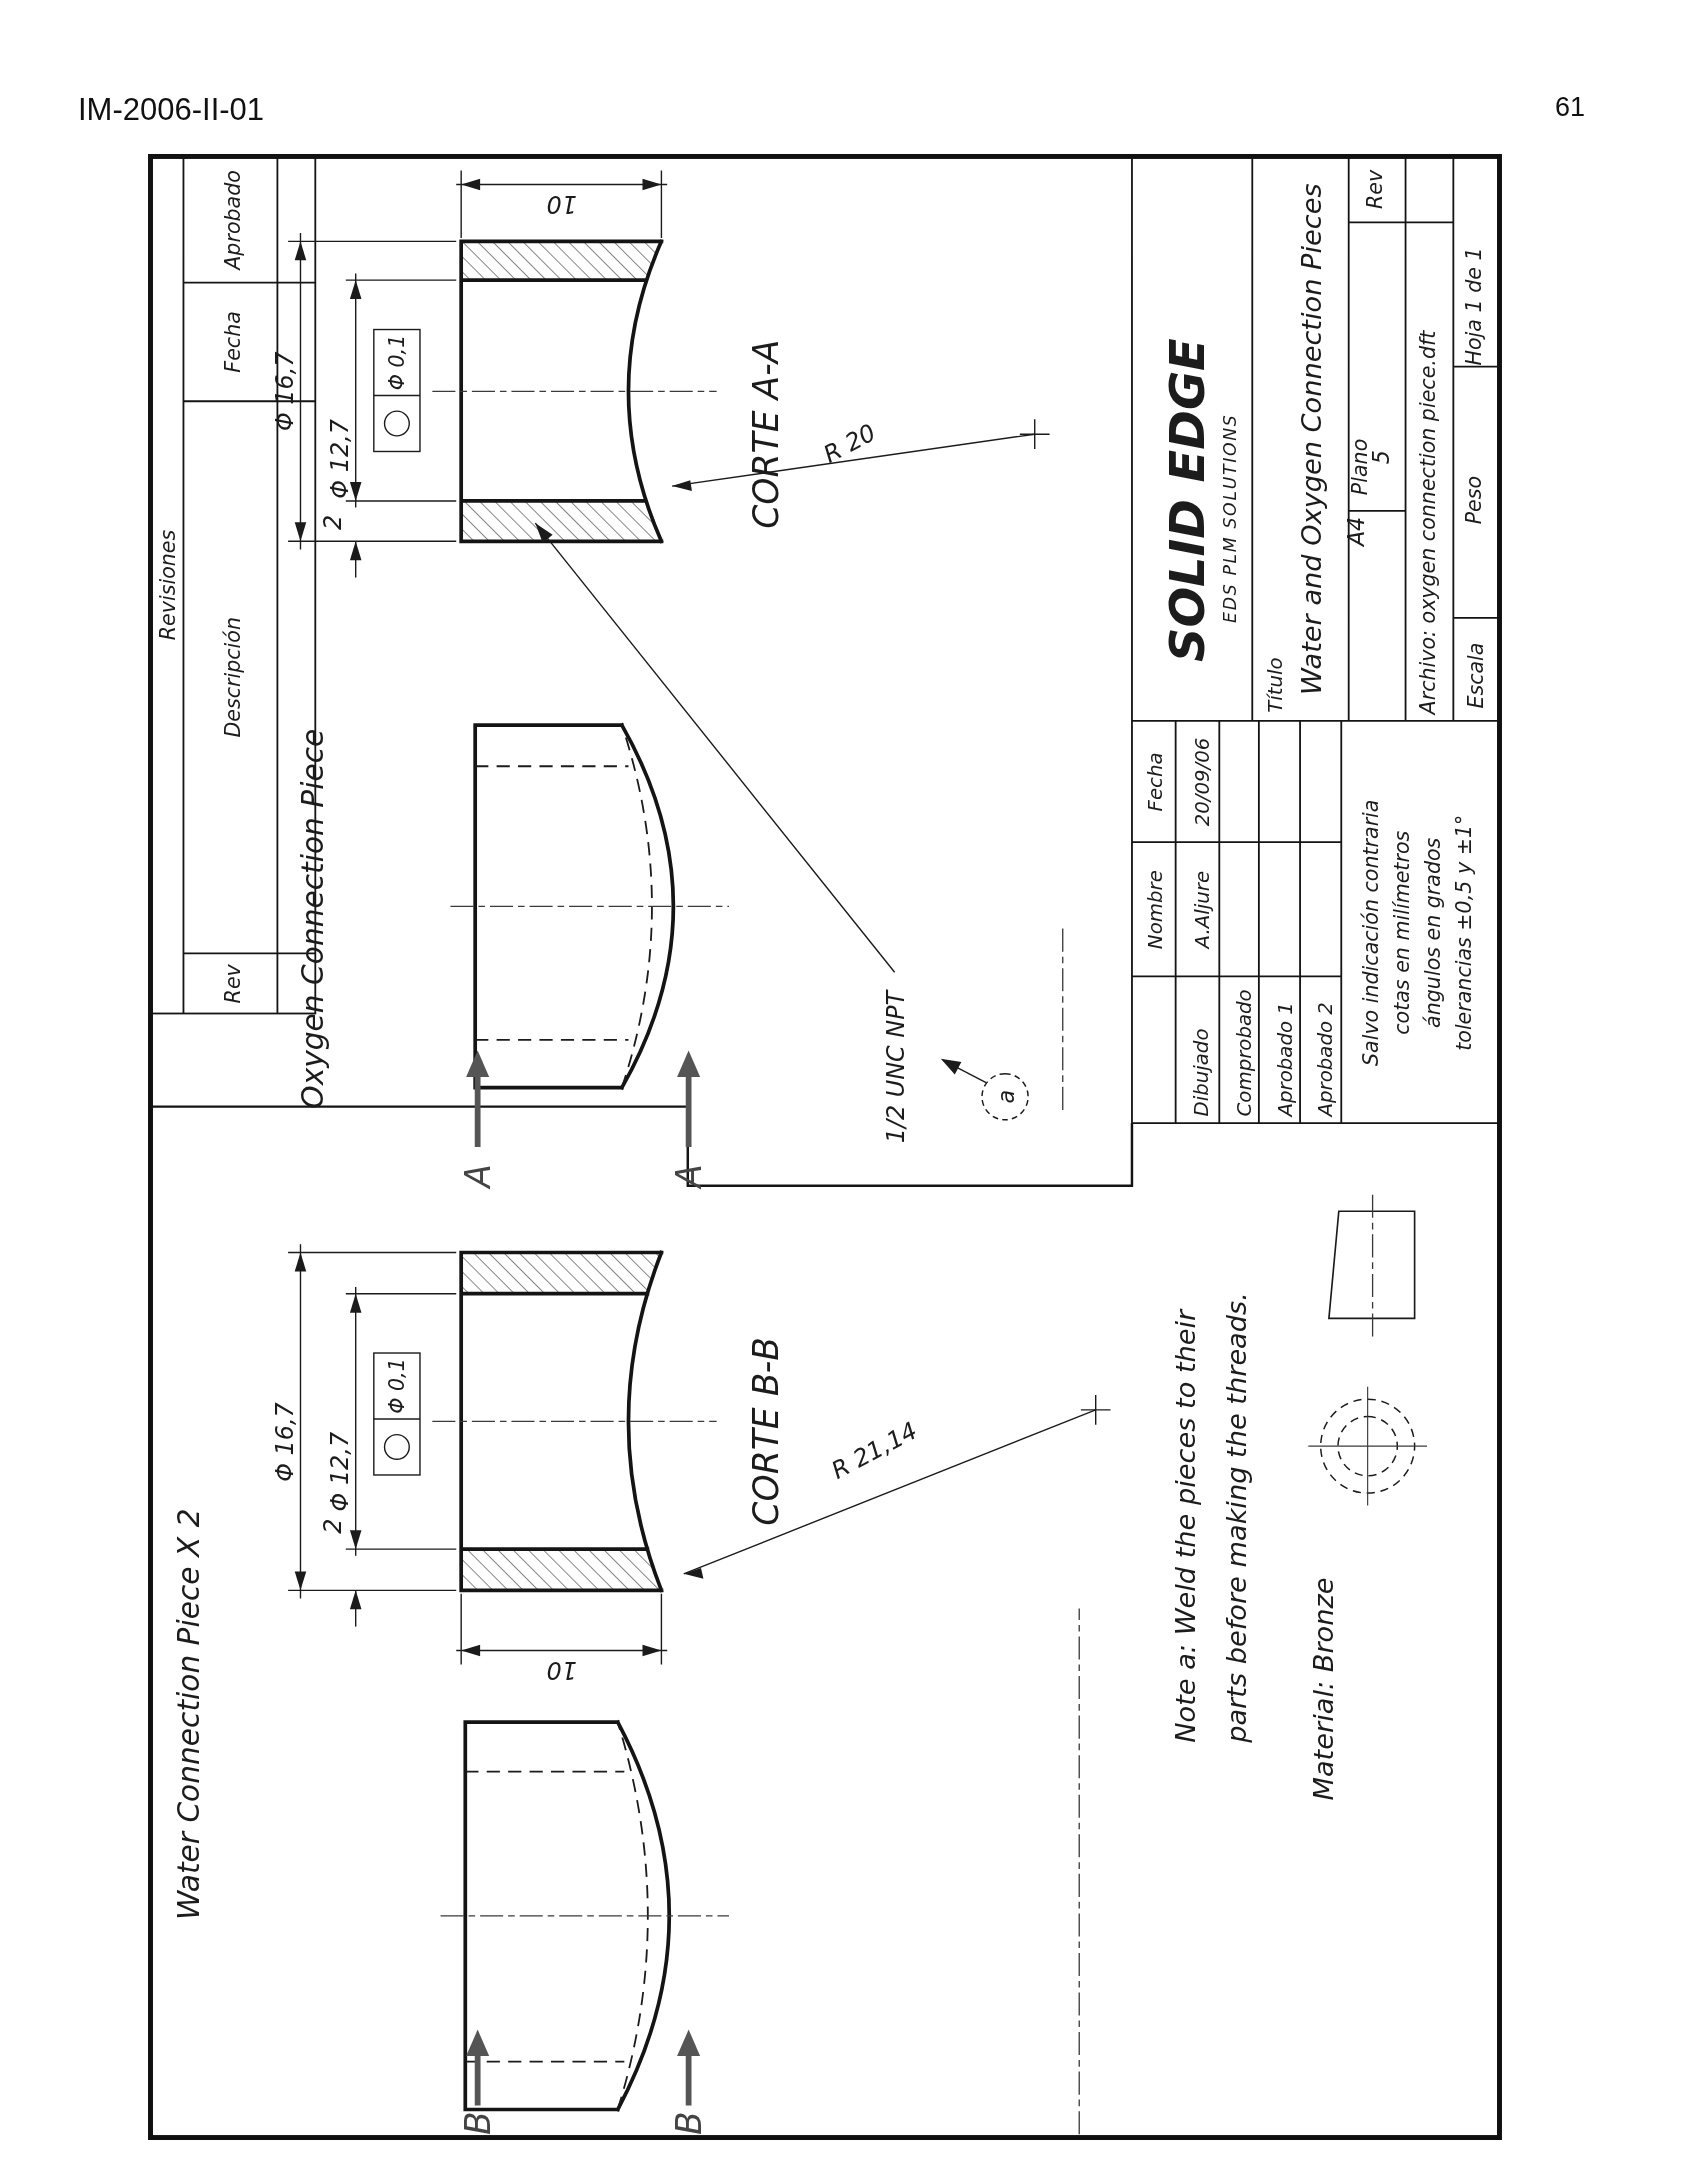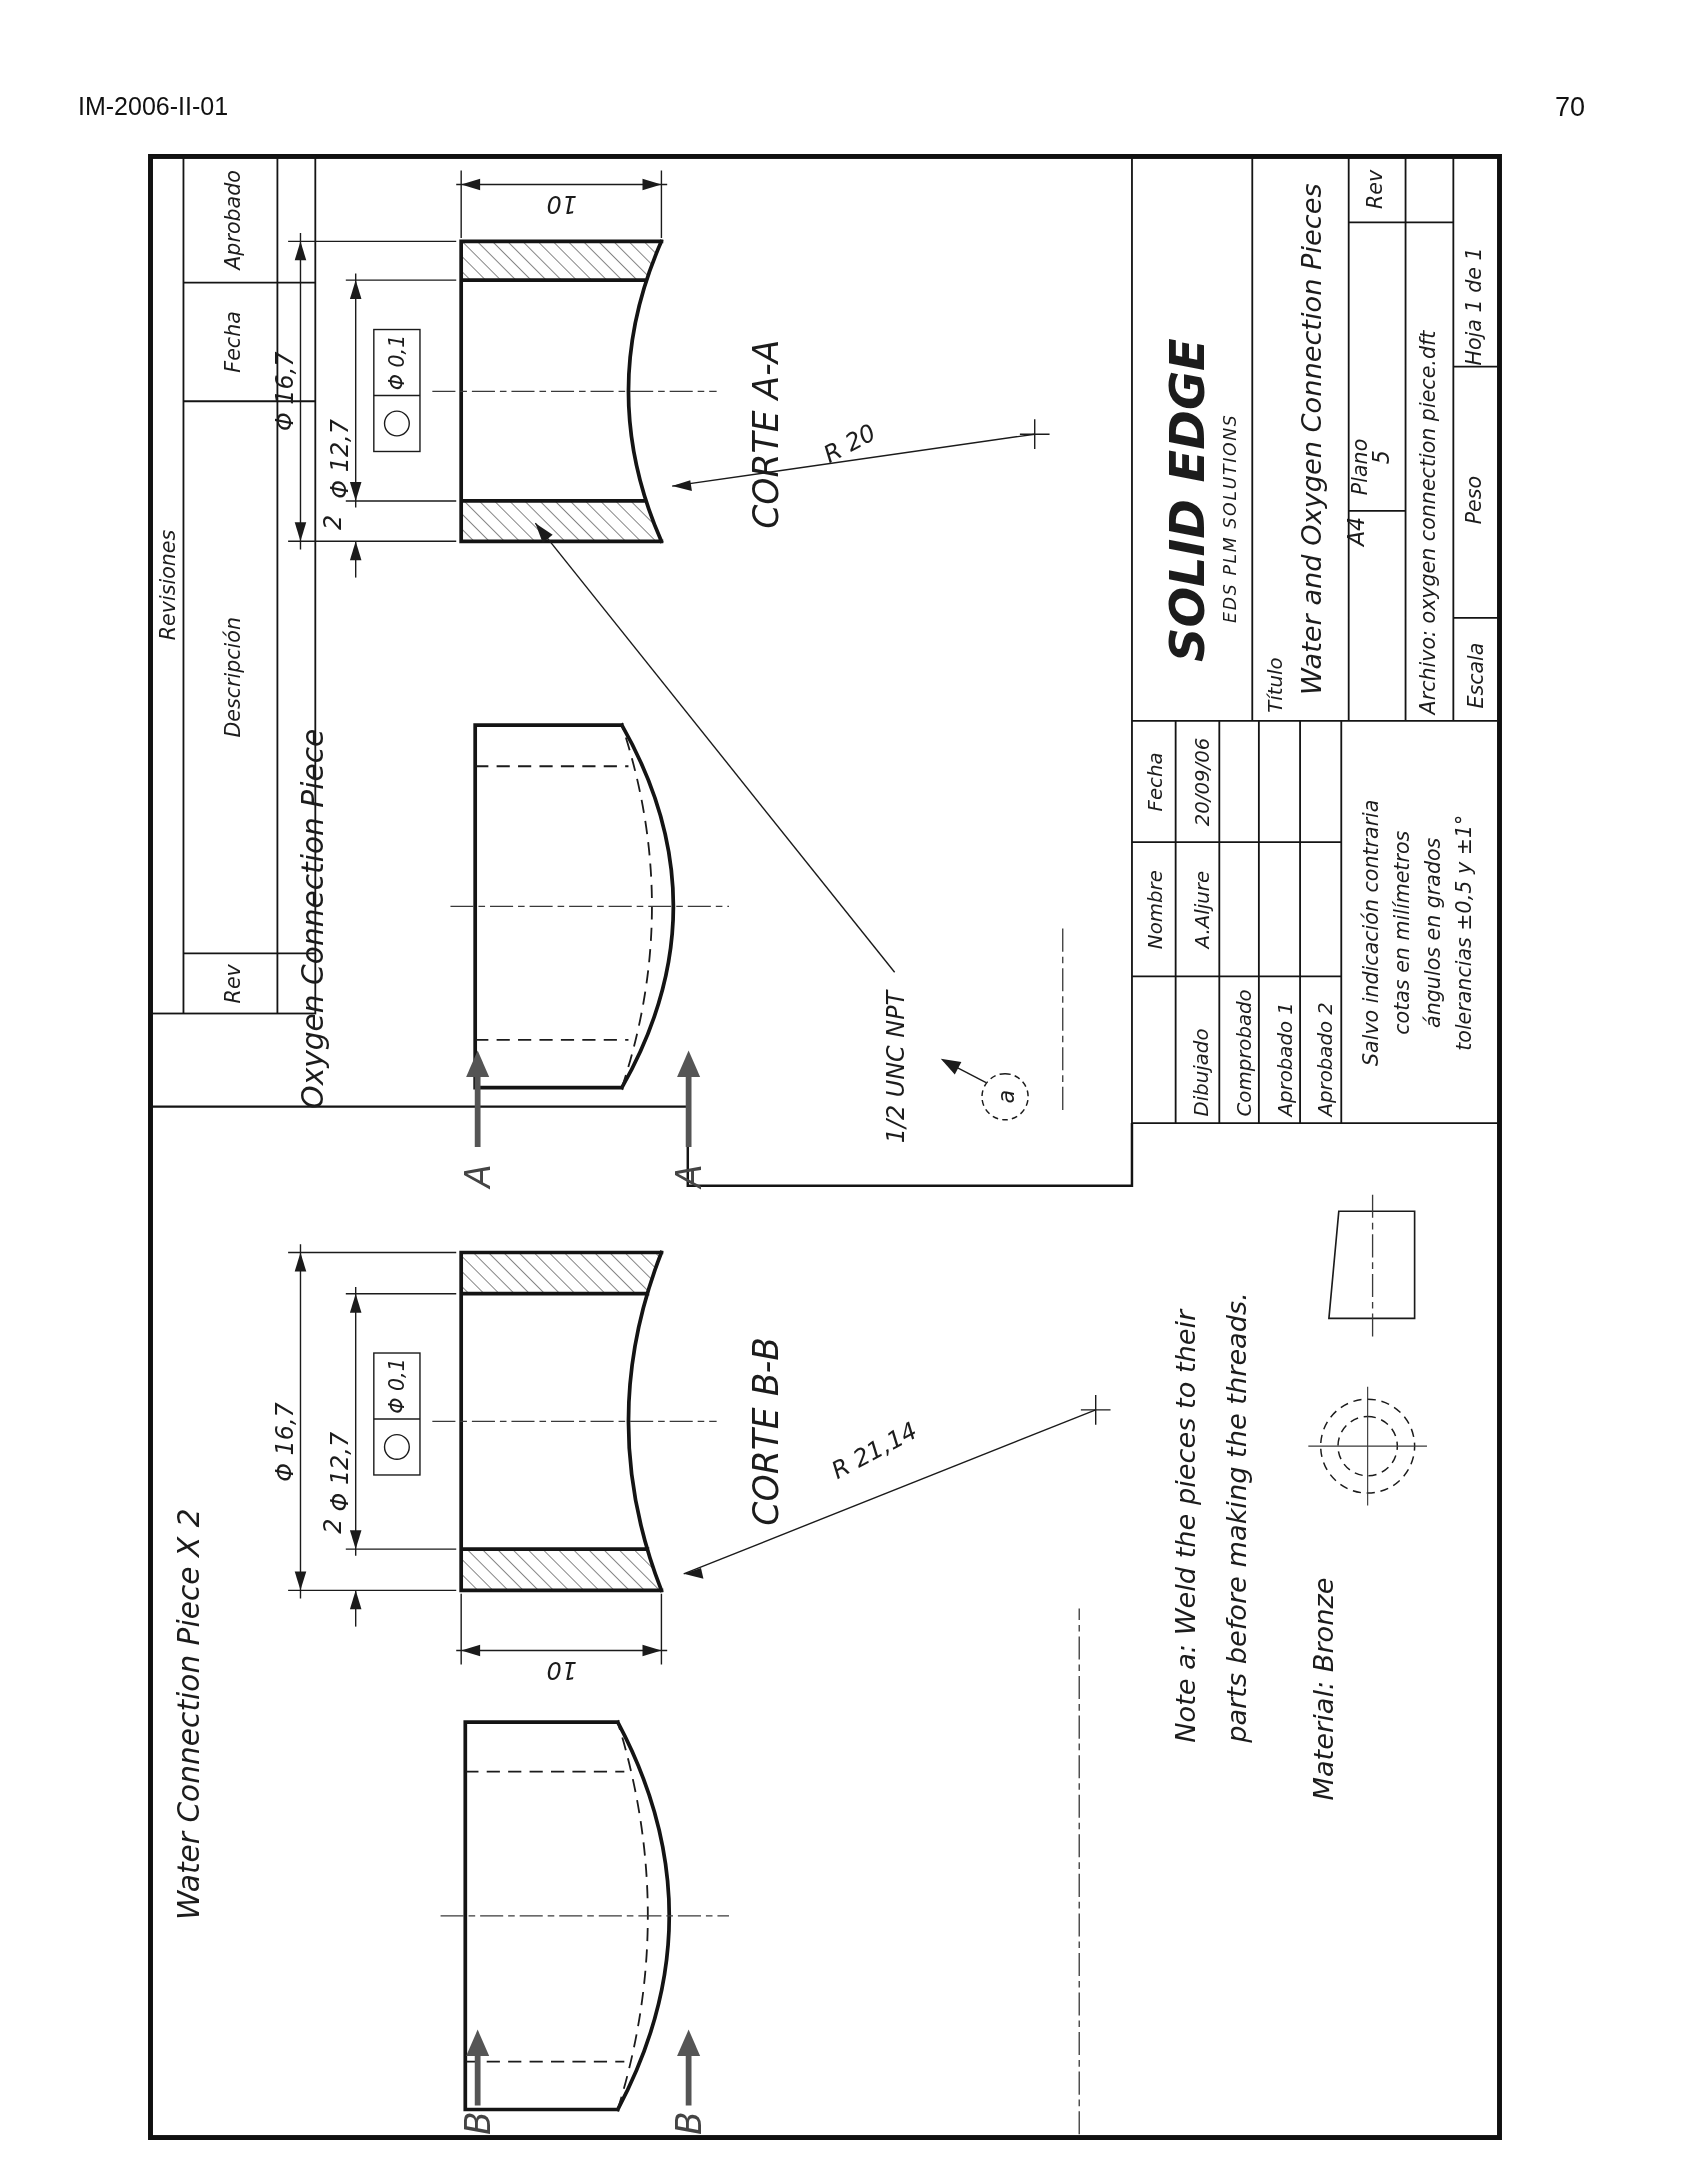--- a/index.html
+++ b/index.html
@@ -1,18 +1,18 @@
 <!DOCTYPE html>
 <html style="font-size:13px"><head>
 <meta charset="utf-8">
 <style>
   html,body{margin:0;padding:0;}
   body{width:1687px;height:2183px;background:#ffffff;position:relative;overflow:hidden;
        font-family:"Liberation Sans", sans-serif;color:#1b1b1b;}
-  .hdr{position:absolute;font-size:25px;color:#111;}
+  .hdr{position:absolute;font-size:31px;color:#111;}
   #course{left:78px;top:92px;}
   #pageno{left:1555px;top:92px;font-size:27px;}
   .sheet{position:absolute;left:148px;top:2140px;width:1986px;height:1354px;
          transform:rotate(-90deg);transform-origin:0 0;}
   svg text{font-family:"DejaVu Sans", sans-serif;font-style:italic;fill:#1c1c1c;}
   .t24{font-size:24px;} .t25{font-size:25px;} .t27{font-size:27px;} .t29{font-size:29px;}
   .t33{font-size:33px;} .t36{font-size:36px;} .t42{font-size:42px;}
   .brand{font-size:58px;font-weight:bold;}
   .sub{font-size:21px;letter-spacing:2px;}
   .mid{text-anchor:middle;}
@@ -23,21 +23,21 @@
   .chain{stroke:#3a3a3a;stroke-width:1.6;fill:none;stroke-dasharray:28 6 8 6;}
   .arr{fill:#1b1b1b;stroke:none;}
   .cutshaft{stroke:#555;stroke-width:7;fill:none;}
   .cuthead{fill:#555;stroke:none;}
   .cutlabel{fill:#444;}
 </style>
 </head>
 <body>
 
 <div class="hdr" id="course">IM-2006-II-01</div>
-<div class="hdr" id="pageno">70</div>
+<div class="hdr" id="pageno">61</div>
 
 <div class="sheet">
 <svg width="1986" height="1354" viewBox="0 0 2410 1643">
   <defs>
     <pattern id="hatch" width="13" height="13" patternUnits="userSpaceOnUse" patternTransform="rotate(45)">
       <line x1="0" y1="0" x2="0" y2="13" stroke="#2e2e2e" stroke-width="1.4"></line>
     </pattern>
   </defs>
 
   <g>

